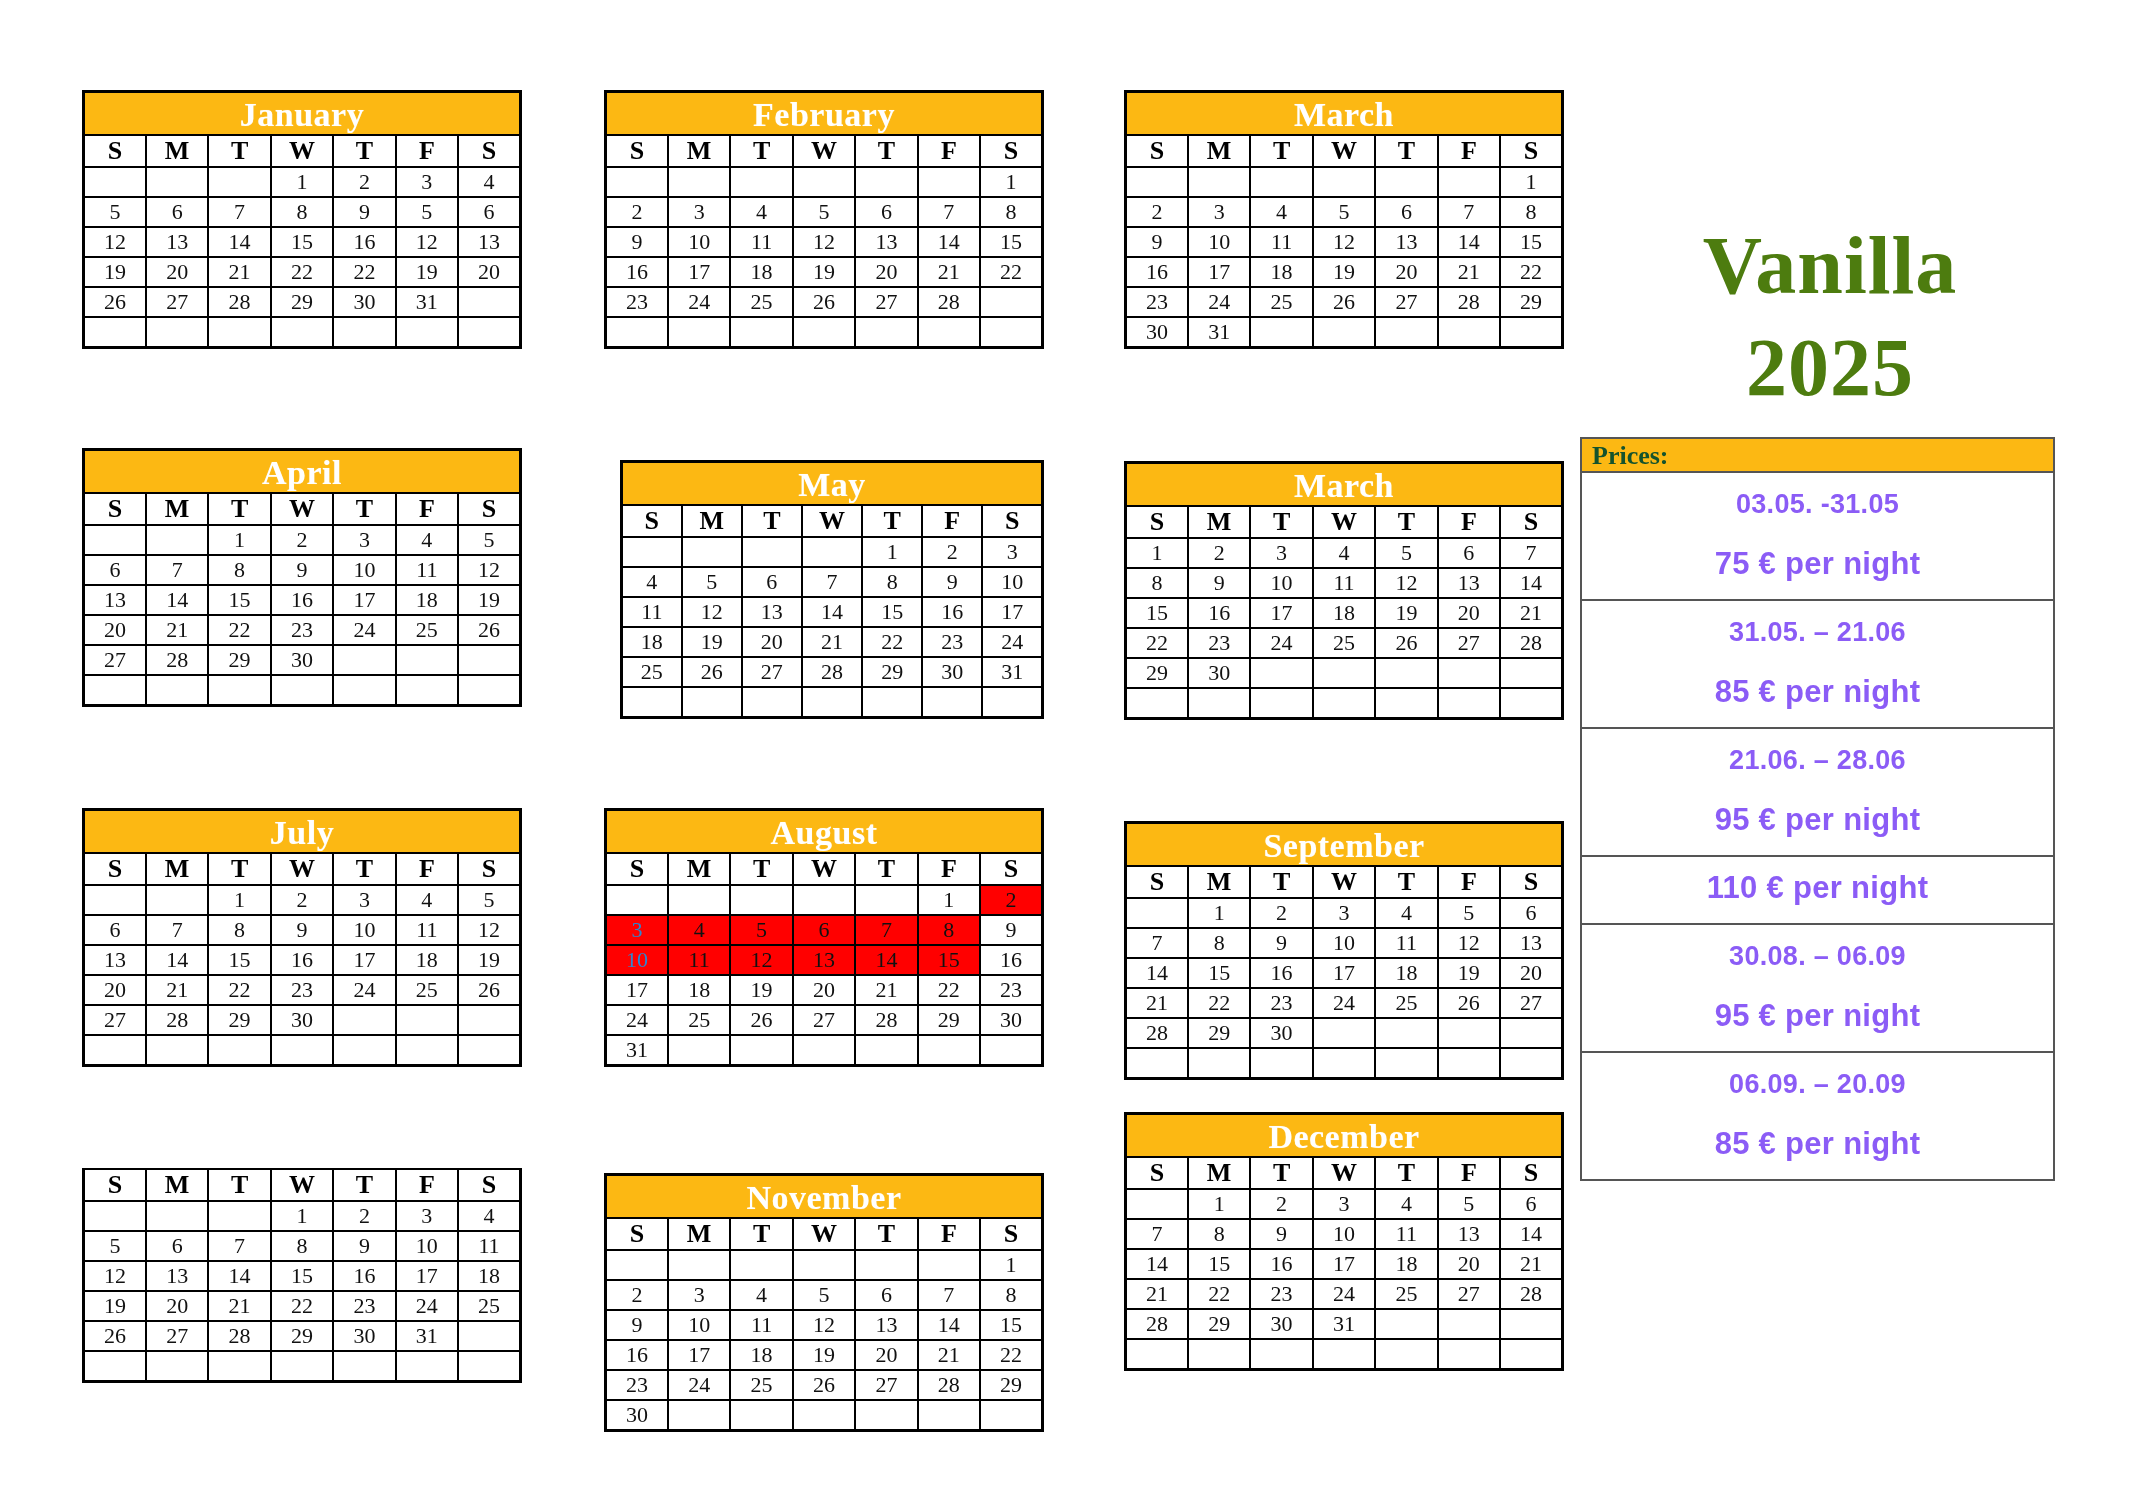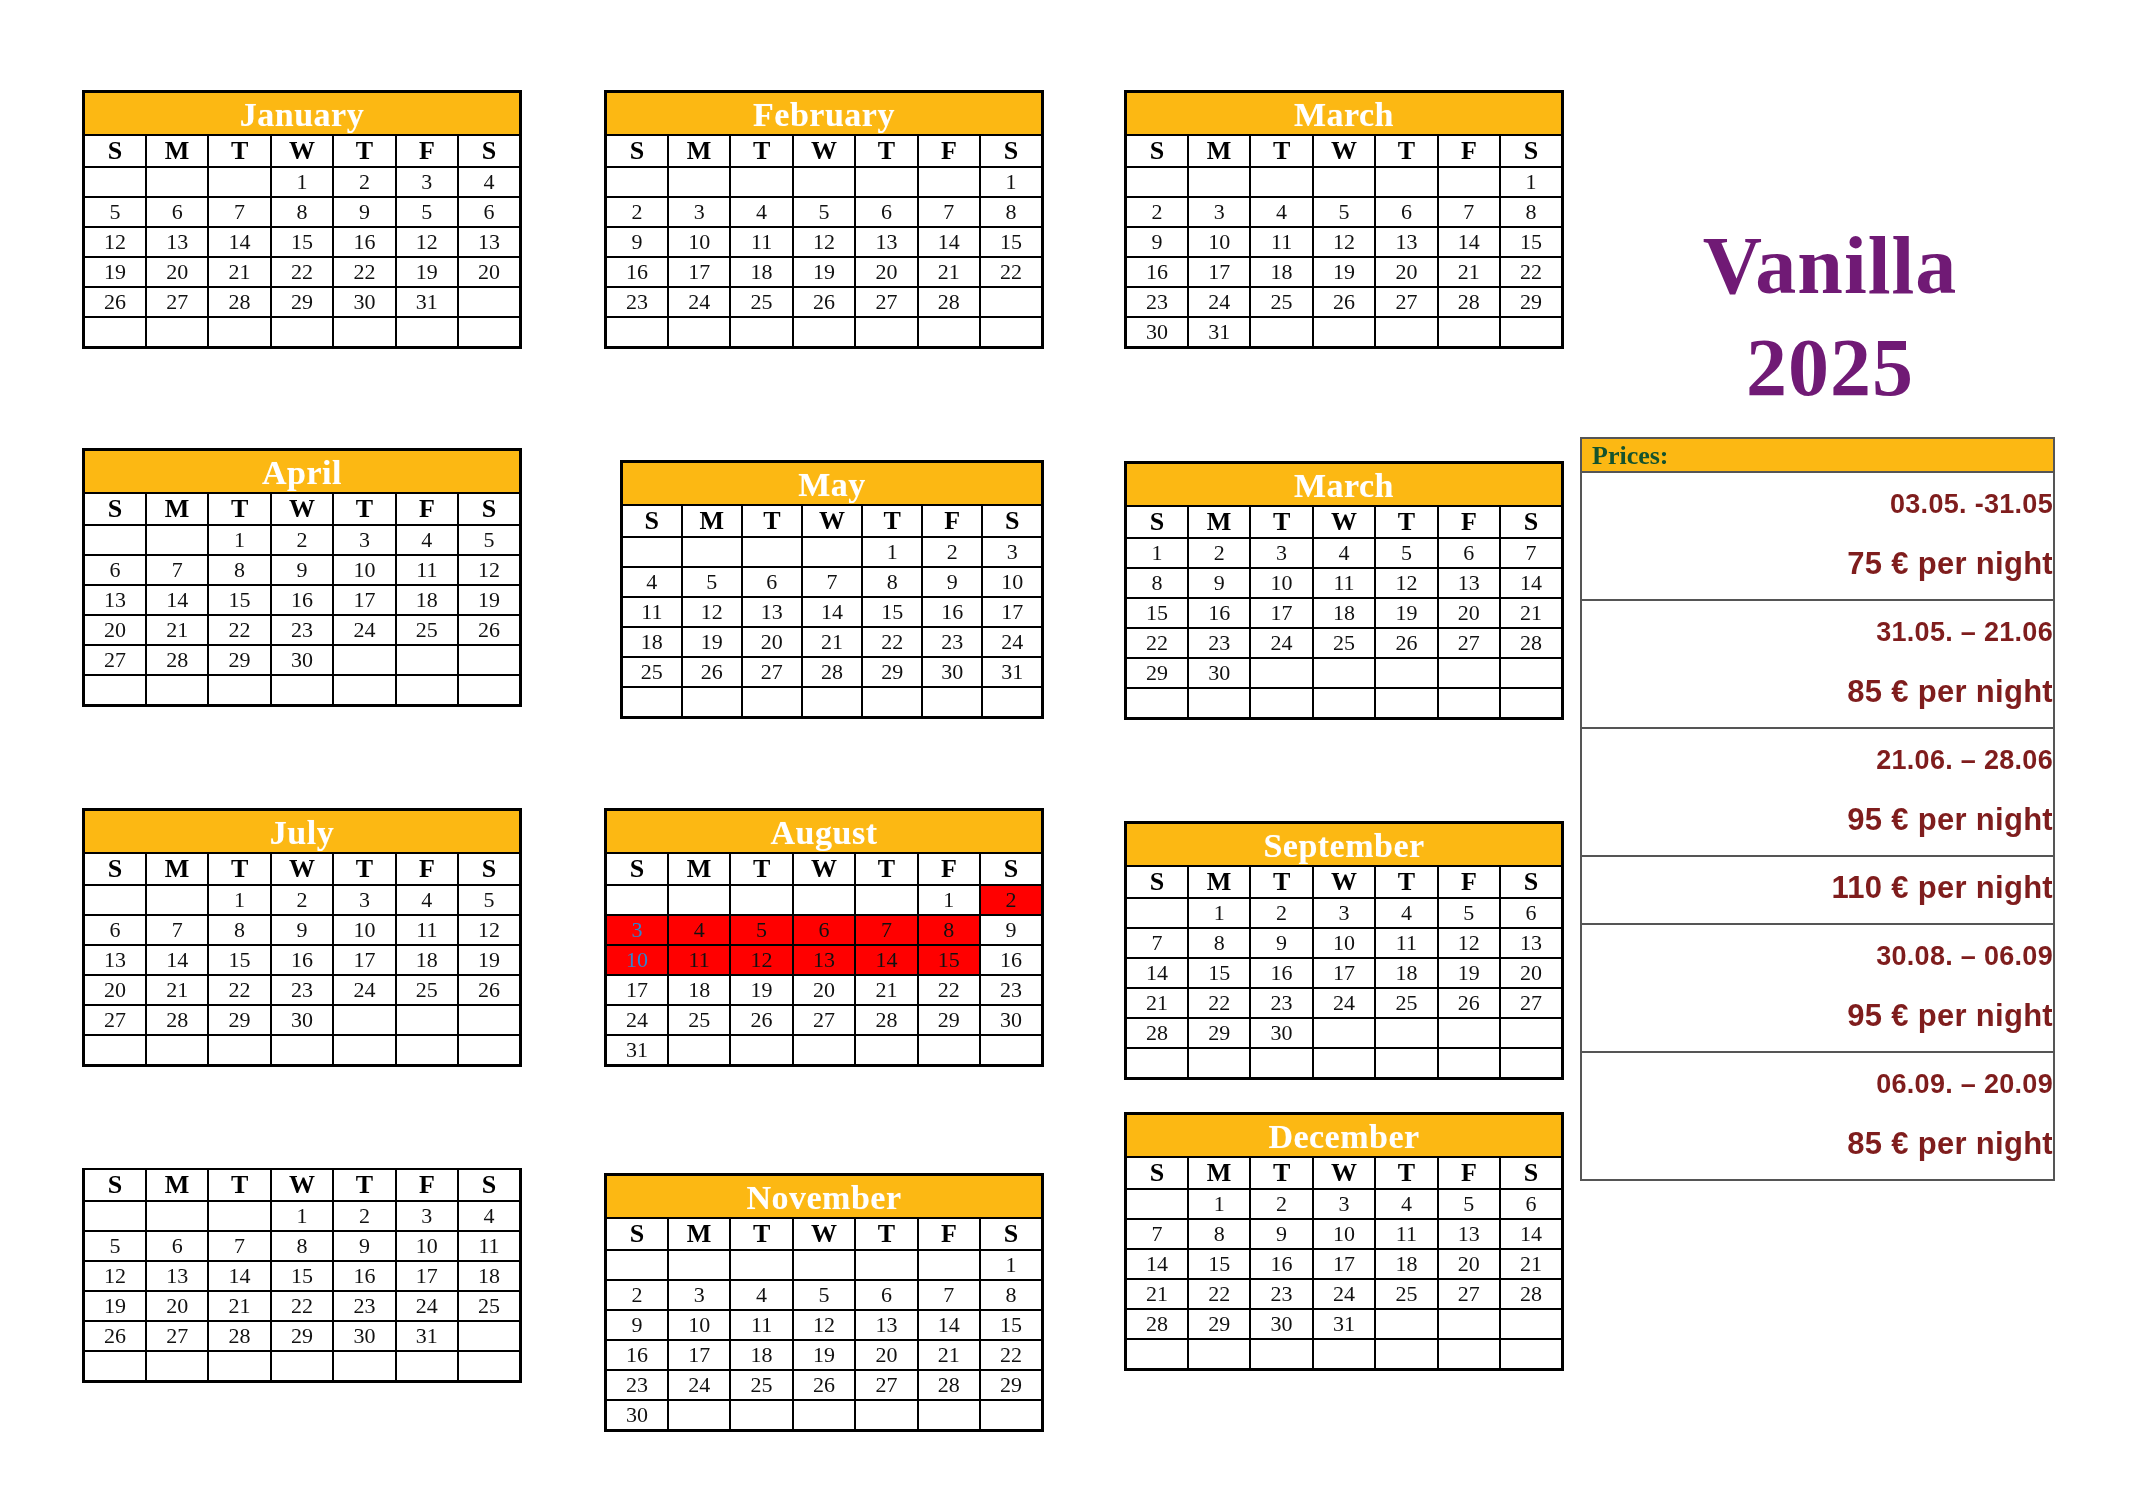--- a/index.html
+++ b/index.html
@@ -88,21 +88,21 @@
     width: 556px;
     height: 1510px;
   }
 
   .brand {
     position: absolute;
     left: 0;
     top: 215px;
     width: 500px;
     text-align: center;
-    color: #701a75;
+    color: #4d7c0f;
     font-family: "Liberation Serif", serif;
     font-weight: bold;
     font-size: 82px;
     line-height: 102px;
     letter-spacing: 1px;
   }
   .brand .line2 { display: block; }
 
   .prices {
     position: absolute;
@@ -119,24 +119,24 @@
     font-weight: bold;
     font-size: 26px;
     line-height: 34px;
     height: 34px;
     padding-left: 10px;
     border-bottom: 2px solid #555555;
   }
   .price-row {
     border-bottom: 2px solid #555555;
     padding: 14px 0 18px 0;
-    text-align: right;
+    text-align: center;
     font-family: "Liberation Sans", sans-serif;
     font-weight: bold;
-    color: #7f1d1d;
+    color: #8b5cf6;
   }
   .price-row:last-child { border-bottom: none; }
   .price-range {
     font-size: 27px;
     line-height: 34px;
     margin-bottom: 26px;
     letter-spacing: 0.3px;
   }
   .price-amount {
     font-size: 31px;

